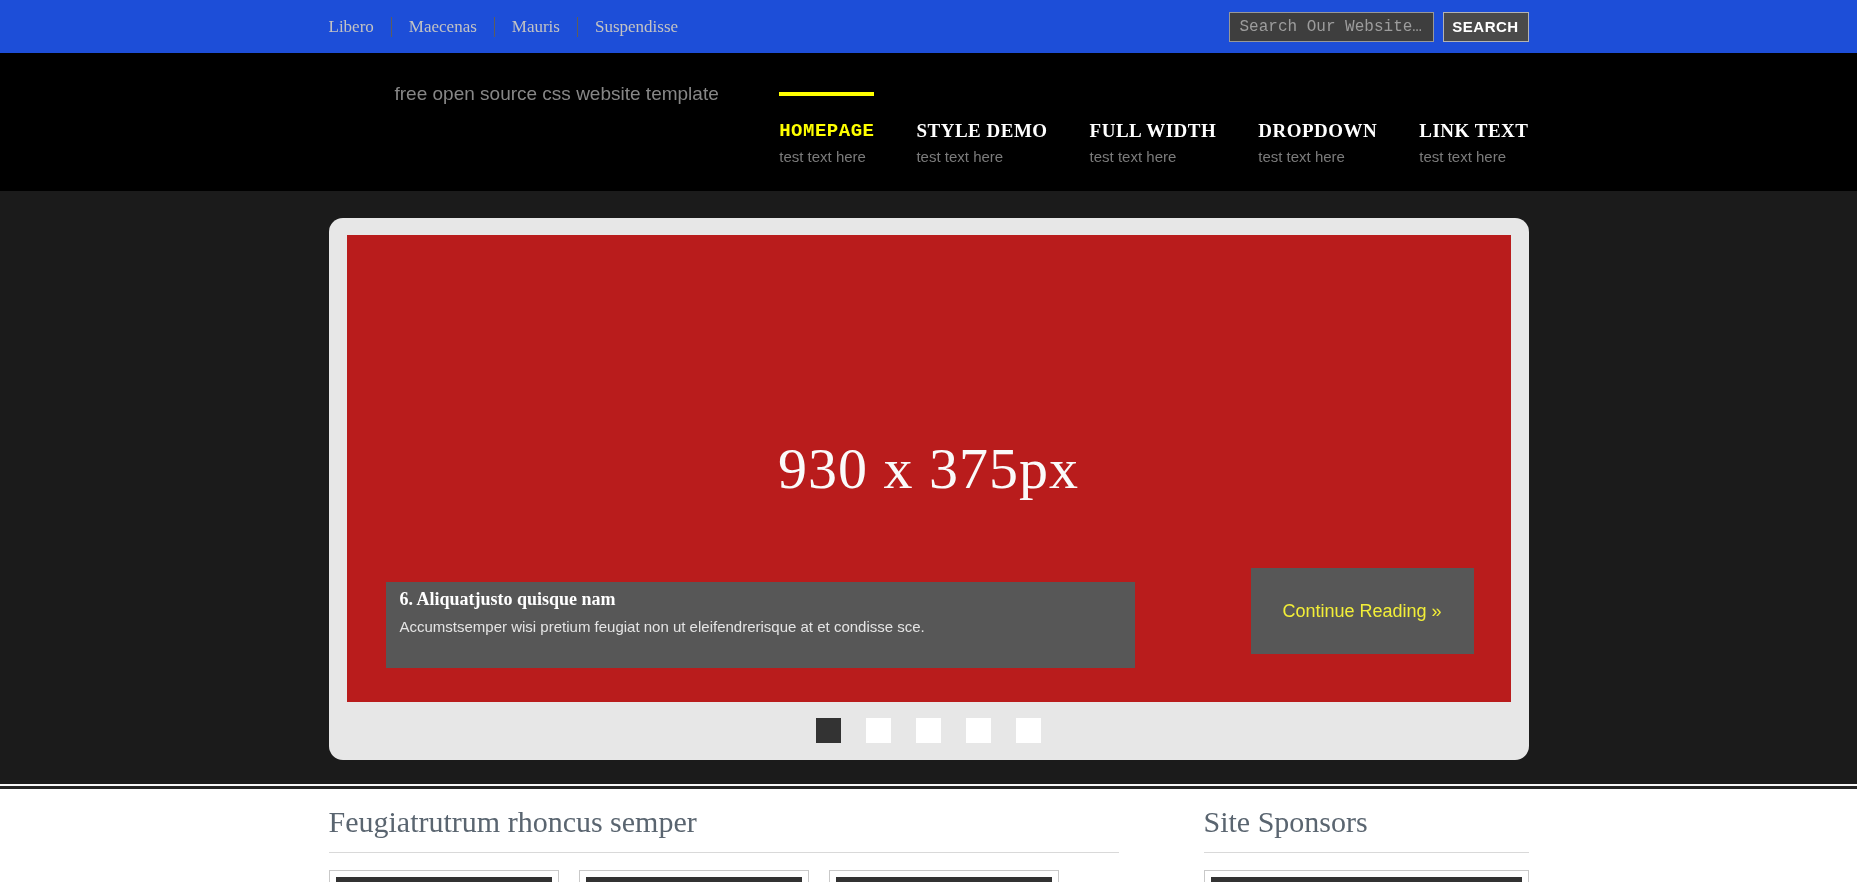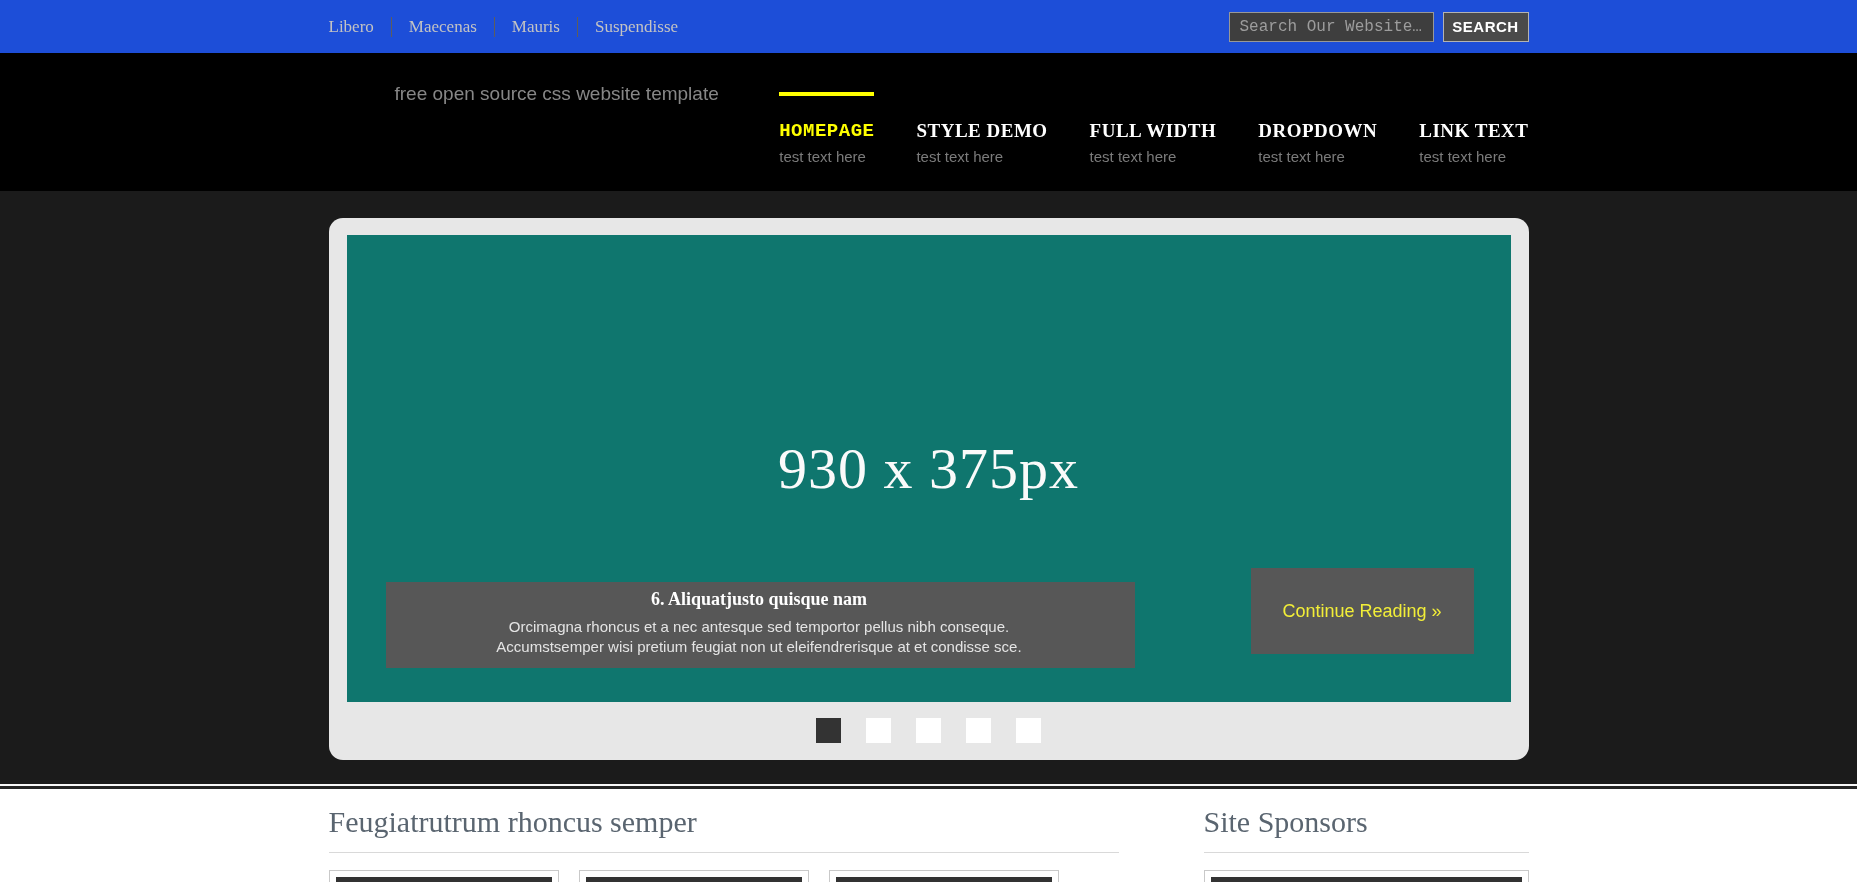--- a/index.html
+++ b/index.html
@@ -37,22 +37,22 @@
   .nav-item.active { border-top-color:#ffff00; }
   .nav-label { font-family:"Liberation Serif", serif; font-weight:bold; font-size:19px;
                color:#ffffff; letter-spacing:.5px; white-space:nowrap; }
   .nav-item.active .nav-label { color:#ffff00;font-family:Liberation Mono, monospace; }
   .nav-sub { font-size:15px; color:#7b7b7b; margin-top:6px; }
 
   
   .hero { height:595px; background:#1b1b1b; border-bottom:2px solid #f8f8f8; }
   .slider-card { width:1200px; height:542px; margin:0 auto; position:relative; top:27px;
                  background:#e7e7e7; border-radius:14px; padding:17px 18px; }
-  .slide-image { position:relative; width:1164px; height:467px; background:#0f766e;
-                 display:flex; align-items:center; justify-content:center;text-align:center; }
+  .slide-image { position:relative; width:1164px; height:467px; background:#b91c1c;
+                 display:flex; align-items:center; justify-content:center; }
   .placeholder-label { font-family:"Liberation Serif", serif; font-size:58px; color:#fafafa;
                        letter-spacing:1px; }
   .slide-caption { position:absolute; left:39px; bottom:34px; width:749px; height:86px;
                    background:#575757; padding:7px 16px 0 14px; }
   .slide-title { font-family:"Liberation Serif", serif; font-weight:bold; font-size:18px;
                  color:#ffffff; margin-bottom:7px; }
   .slide-text { font-size:15px; color:#e4e4e4; line-height:20px; }
   .slide-cta { position:absolute; right:37px; bottom:48px; width:223px; height:86px;
                background:#575757; display:flex; align-items:center; justify-content:center;
                cursor:pointer; }
@@ -122,21 +122,20 @@
     </div>
   </div>
 </div>
 
 <div class="hero">
   <div class="slider-card">
     <div class="slide-image">
       <span class="placeholder-label">930 x 375px</span>
       <div class="slide-caption">
         <div class="slide-title">6. Aliquatjusto quisque nam</div>
-        <div class="slide-text">Orcimagna rhoncus et a nec antesque sed temportor pellus nibh conseque.</div>
         <div class="slide-text">Accumstsemper wisi pretium feugiat non ut eleifendrerisque at et condisse sce.</div>
       </div>
       <div class="slide-cta">
         <span>Continue Reading »</span>
       </div>
     </div>
     <div class="pagination">
       <span class="dot active"></span>
       <span class="dot"></span>
       <span class="dot"></span>

